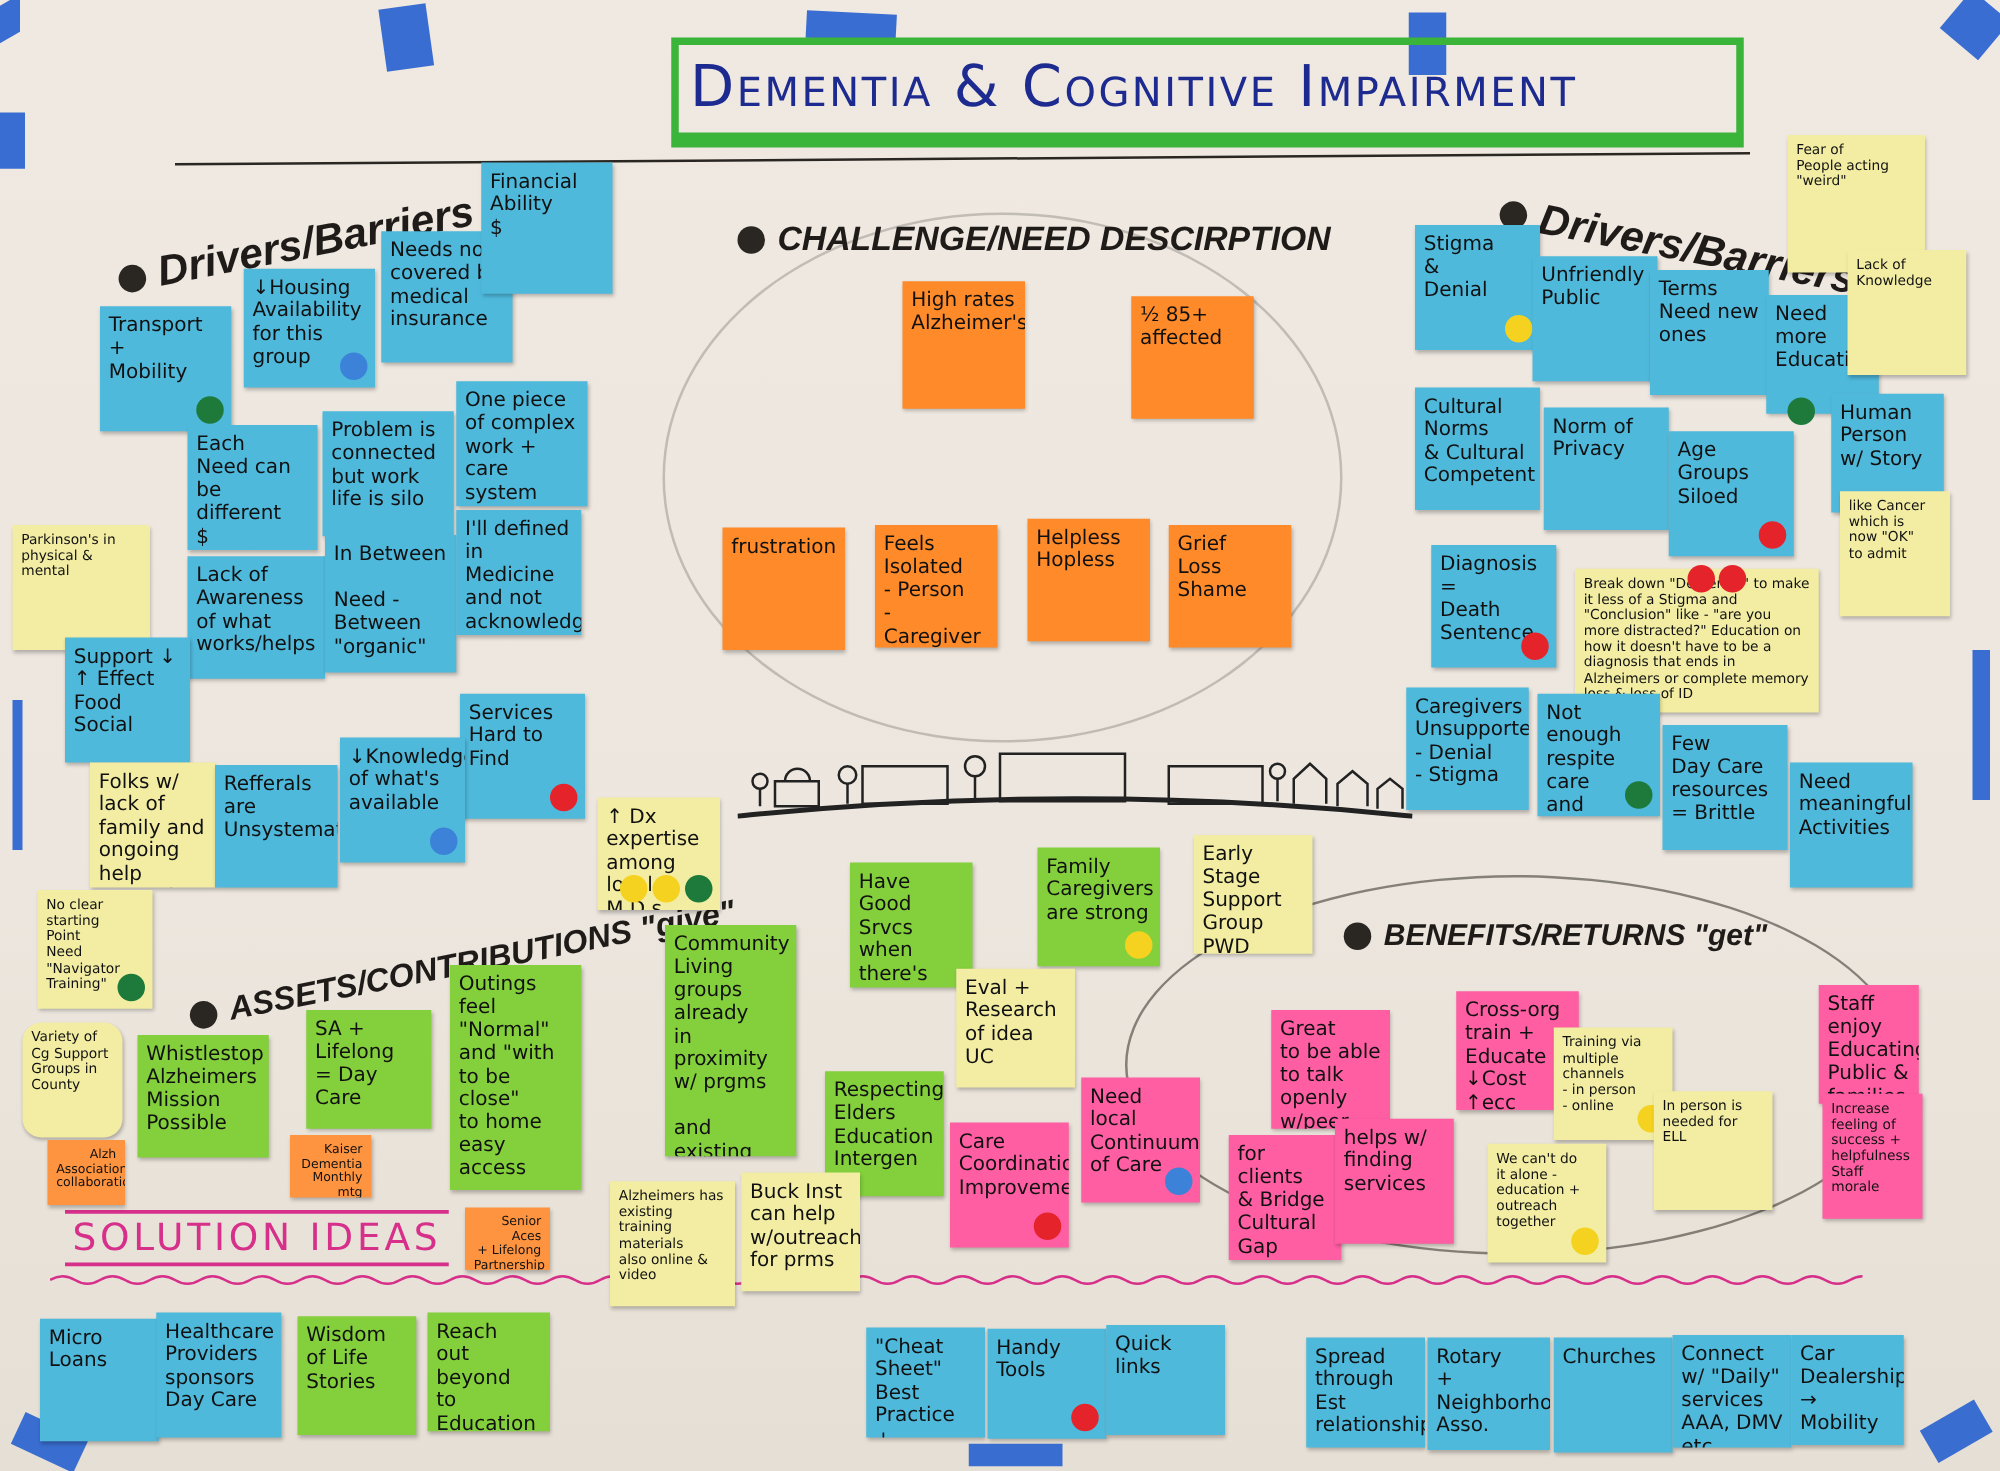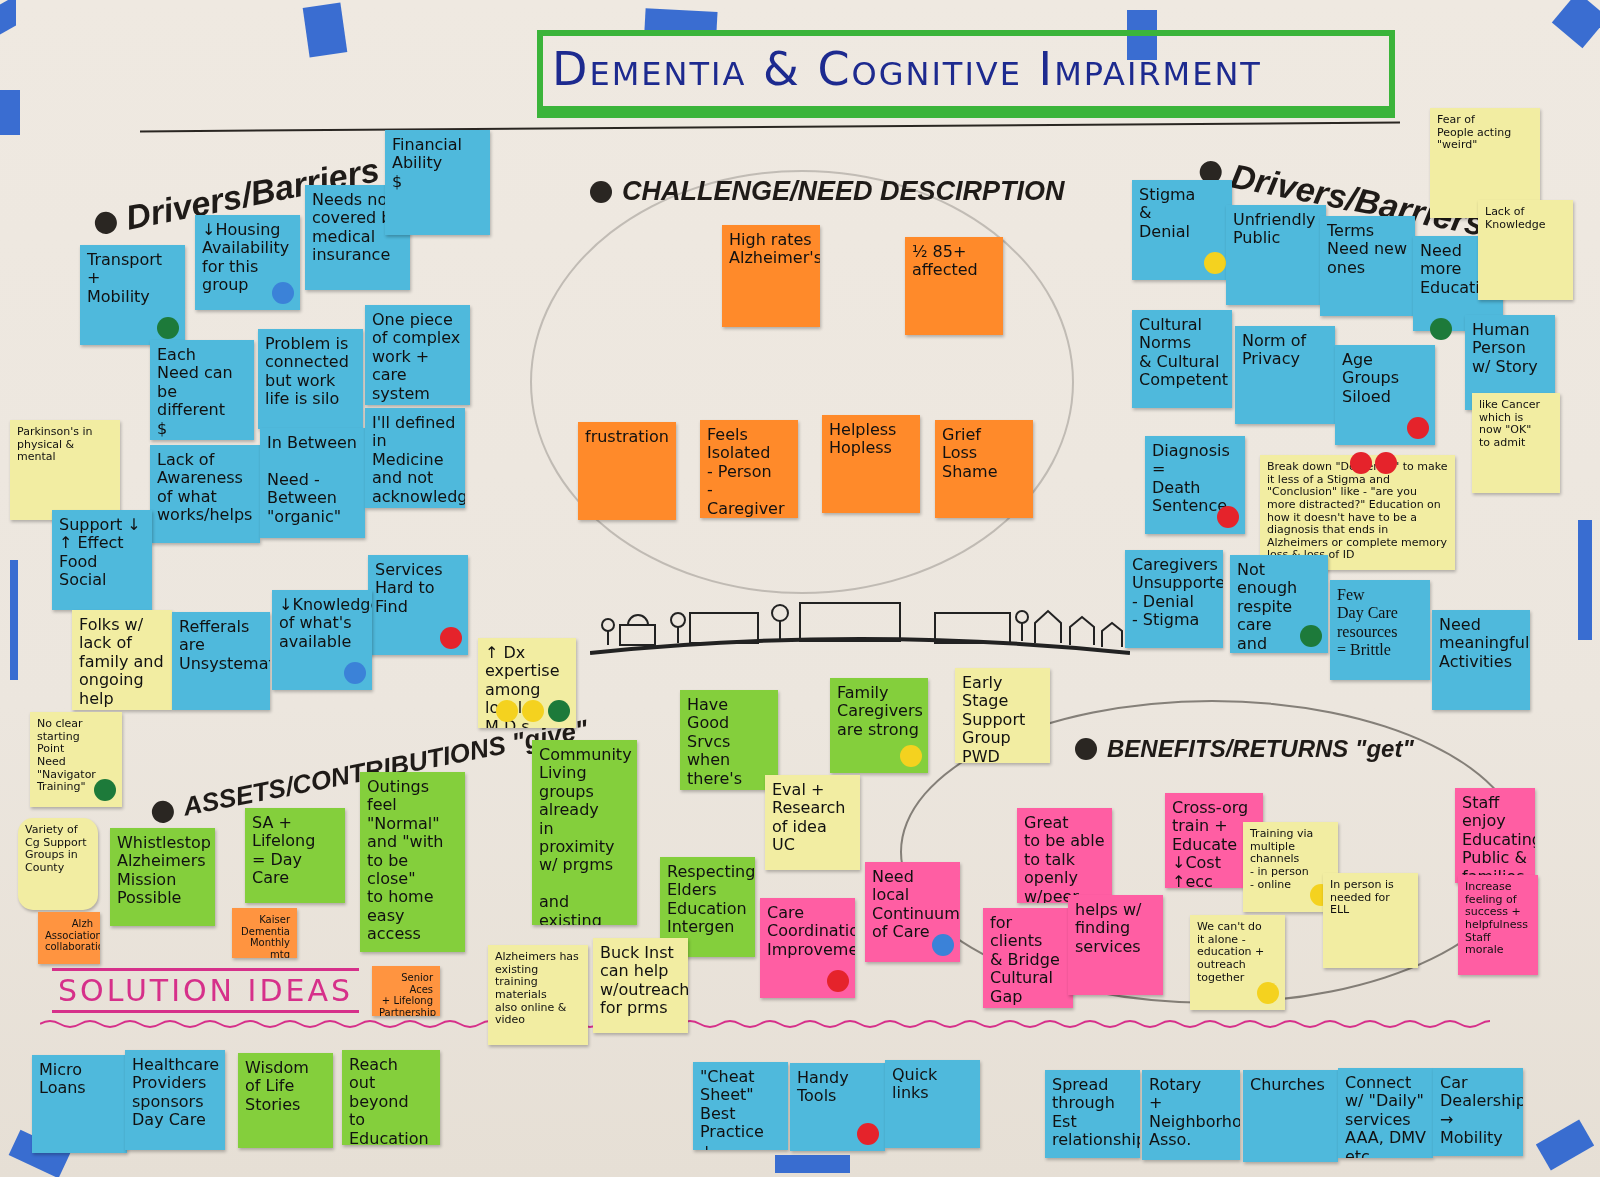--- a/index.html
+++ b/index.html
@@ -227,21 +227,21 @@
       <div class="note c-yellow small" style="left: 1260px; top: 455px; width: 195px; height: 115px;">Break down "Dementia" to make it less of a Stigma and "Conclusion" like - "are you more distracted?"   Education on how it doesn't have to be a diagnosis that ends in Alzheimers or complete memory loss &amp; loss of ID</div>
       <div class="note c-blue" style="left: 1125px; top: 550px; width: 98px; height: 98px;">Caregivers
 Unsupported
 - Denial
 - Stigma</div>
       <div class="note c-blue" style="left: 1230px; top: 555px; width: 98px; height: 98px;">Not
 enough
 respite care
 and volume</div>
       <div class="dotm d-green" style="left: 1300px; top: 625px;"></div>
-      <div class="note c-blue" style="left: 1330px; top: 580px; width: 100px; height: 100px; font-family: Liberation Serif, serif;">Few
+      <div class="note c-blue" style="left: 1330px; top: 580px; width: 100px; height: 100px;">Few
 Day Care
 resources
 = Brittle</div>
       <div class="note c-blue" style="left: 1432px; top: 610px; width: 98px; height: 100px;">Need
 meaningful
 Activities</div>
       <div class="note c-yellow" style="left: 478px; top: 638px; width: 98px; height: 90px;">↑ Dx
 expertise
 among local
 M.D.s</div>

